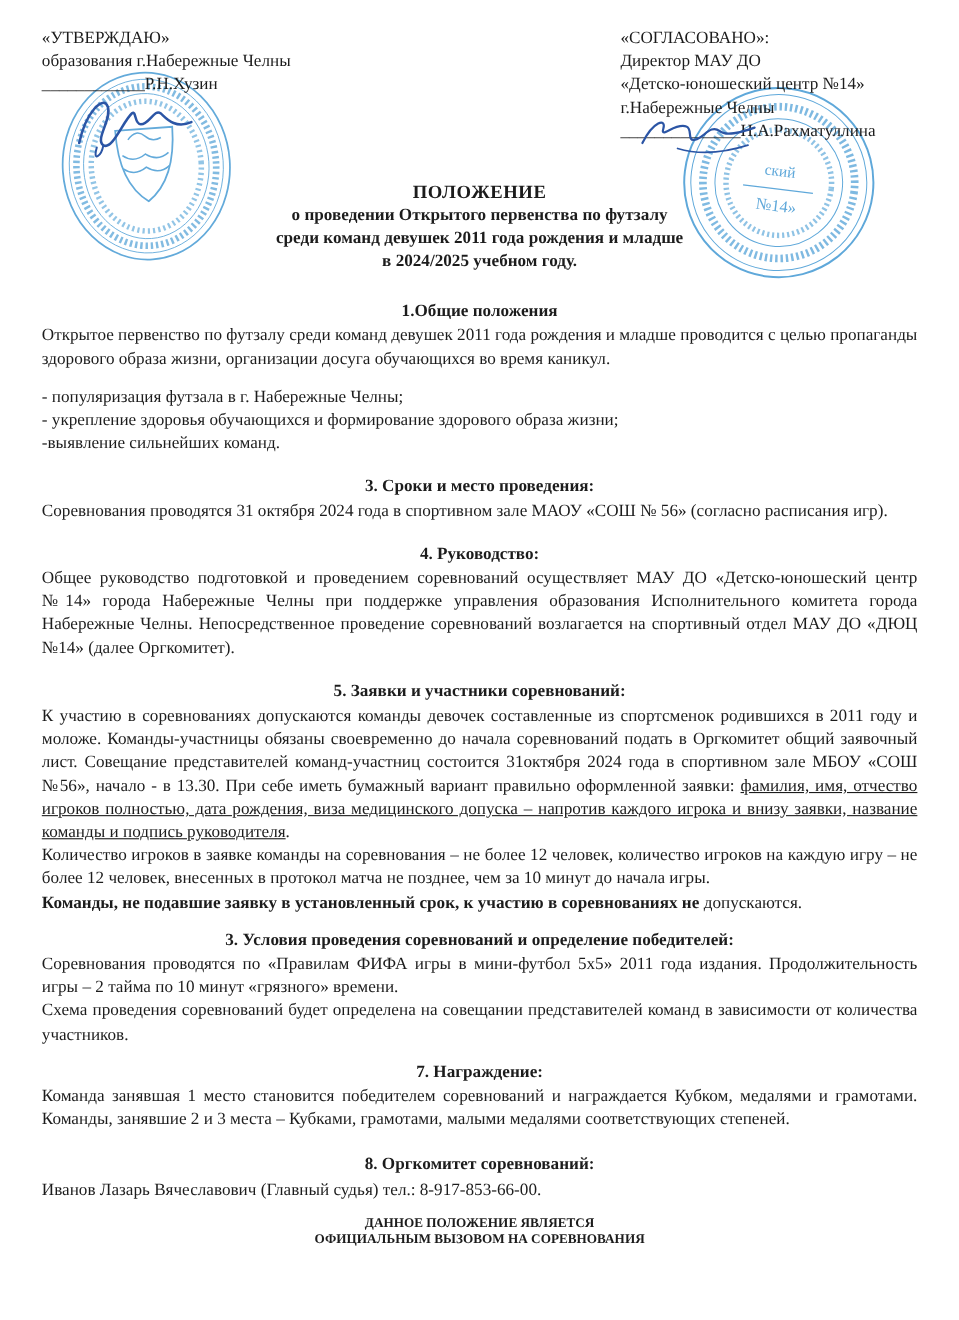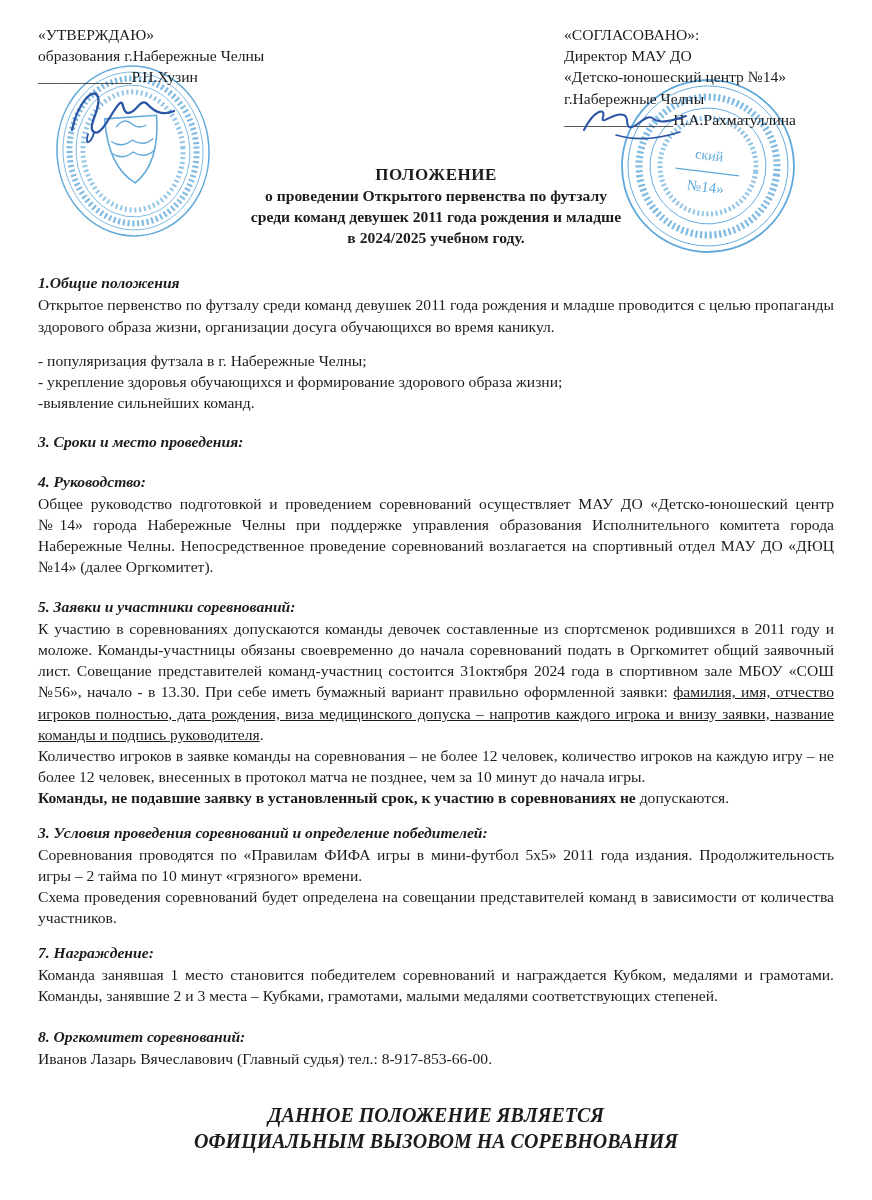--- a/index.html
+++ b/index.html
@@ -23,27 +23,27 @@
   .hdr-right { width:270px; }
   .hdr div { white-space:nowrap; }
 
   
   .title { text-align:center; font-weight:bold; margin-top:34px; }
   .title .t1 { font-size:17px; letter-spacing:.5px;margin-top:28px; }
   .title div { line-height:1.32; }
 
   
   .section { margin-top:13px; }
-  .sec-h { text-align:left; font-weight:bold; margin-bottom:1px;font-style:italic; }
+  .sec-h { text-align:center; font-weight:bold; margin-bottom:1px; }
   .para { text-align:justify; }
   .list div { text-align:left; }
   .u { text-decoration:underline; }
   .b { font-weight:bold; }
 
-  .footer { text-align:center; font-weight:bold; font-size:20px; margin-top:32px; line-height:1.3;font-style:italic; }
+  .footer { text-align:center; font-weight:bold; font-size:12px; margin-top:12px; line-height:1.3; }
 
   
   .stamp { position:absolute; z-index:1; pointer-events:none; }
   .stamp-left  { left:52px;  top:62px;  transform:rotate(-4deg); }
   .stamp-right { left:618px; top:76px;  transform:rotate(7deg); }
   .sig { position:absolute; z-index:3; pointer-events:none; }
   .sig-left  { left:62px;  top:82px; }
   .sig-right { left:578px; top:102px; }
 </style>
 </head>
@@ -120,20 +120,21 @@
     <div class="section">
       <div class="list">
         <div>- популяризация футзала в г. Набережные Челны;</div>
         <div>- укрепление здоровья обучающихся и формирование здорового образа жизни;</div>
         <div>-выявление сильнейших команд.</div>
       </div>
     </div>
 
     <div class="section" style="margin-top:18px;">
       <div class="sec-h">3. Сроки и место проведения:</div>
+      <div class="para">Соревнования проводятся 31 октября 2024 года в спортивном зале МАОУ «СОШ № 56» (согласно расписания игр).</div>
     </div>
 
     <div class="section" style="margin-top:18px;">
       <div class="sec-h">4. Руководство:</div>
       <div class="para">Общее руководство подготовкой и проведением соревнований осуществляет МАУ ДО «Детско-юношеский центр №14» города Набережные Челны при поддержке управления образования Исполнительного комитета города Набережные Челны. Непосредственное проведение соревнований возлагается на спортивный отдел МАУ ДО «ДЮЦ №14» (далее Оргкомитет).</div>
     </div>
 
     <div class="section" style="margin-top:18px;">
       <div class="sec-h">5. Заявки и участники соревнований:</div>
       <div class="para"><span>К участию в соревнованиях допускаются команды девочек составленные из спортсменок родившихся в 2011 году и моложе. Команды-участницы обязаны своевременно до начала соревнований подать в Оргкомитет общий заявочный лист. Совещание представителей команд-участниц состоится 31октября 2024 года в спортивном зале МБОУ «СОШ №56», начало - в 13.30. При себе иметь  бумажный вариант правильно оформленной заявки: </span><span class="u">фамилия, имя, отчество игроков полностью, дата рождения, виза медицинского допуска – напротив каждого игрока и внизу заявки, название команды и подпись руководителя</span><span>.</span></div>

